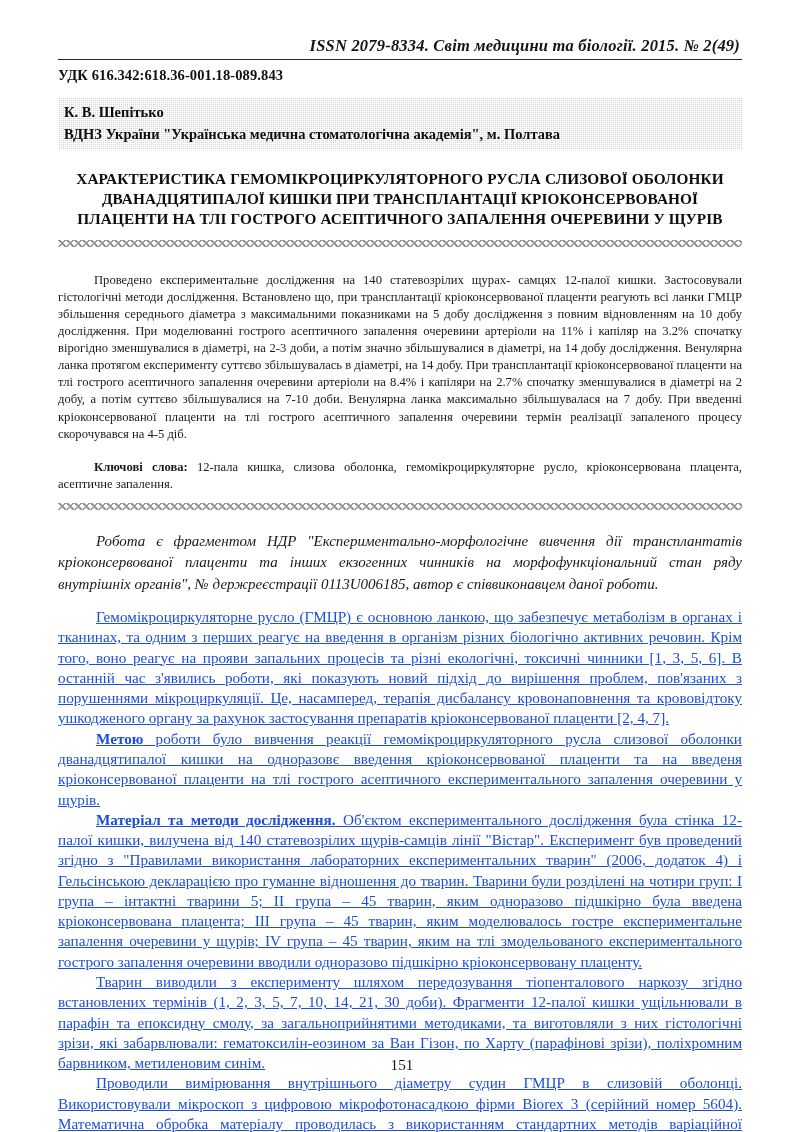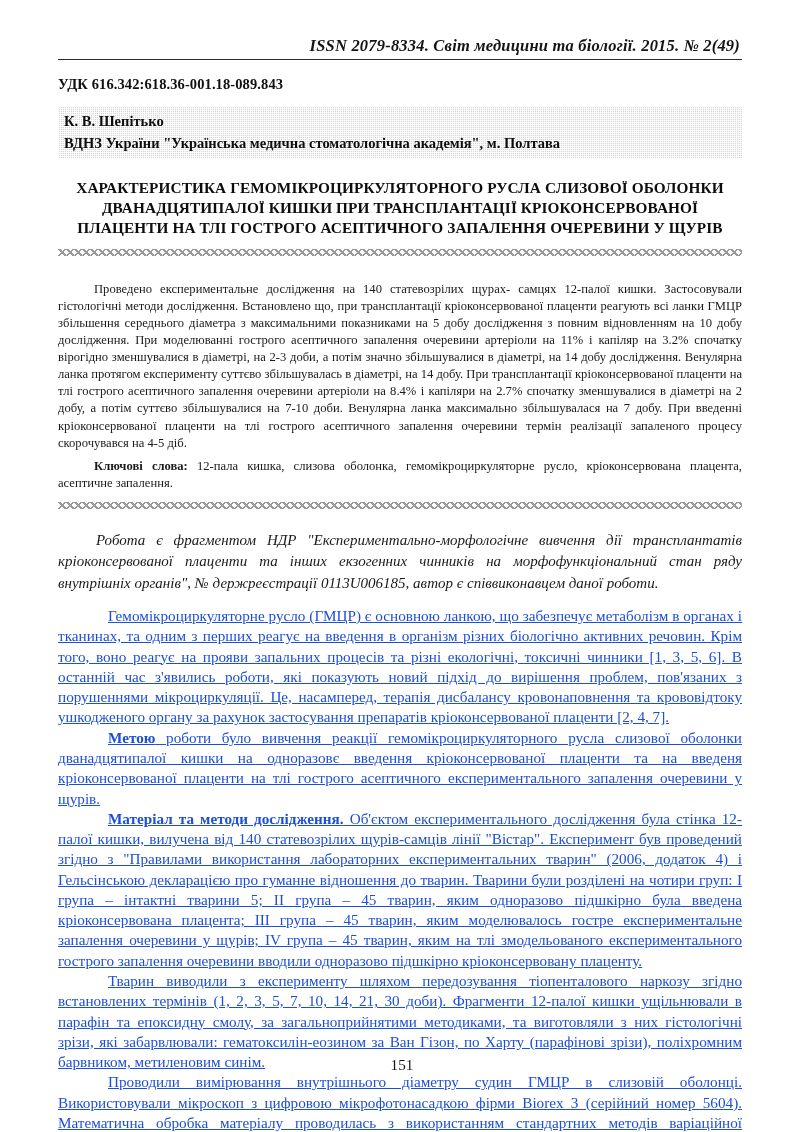--- a/index.html
+++ b/index.html
@@ -35,21 +35,21 @@
     padding-right: 2px;
   }
   .rule {
     border: 0;
     border-top: 1.6px solid #2a2a2a;
     margin: 3px 0 0 0;
   }
 
   
   .udc {
-    margin-top: 16px;
+    margin-top: 7px;
     font-weight: bold;
     font-size: 14.5px;
     letter-spacing: 0.1px;
     color: #101010;
   }
 
   
   .author-block {
     margin-top: 14px;
     text-align: left;
@@ -96,21 +96,21 @@
     text-align: justify;
     text-indent: 36px;
     color: #1a1a1a;
     margin-top: 24px;
   }
   .keywords {
     font-size: 12.6px;
     line-height: 1.36;
     text-align: justify;
     text-indent: 36px;
-    margin-top: 6px;
+    margin-top: 16px;
     color: #1a1a1a;
   }
   .keywords b { font-weight: bold; }
 
   
   .funding {
     font-style: italic;
     font-size: 15px;
     line-height: 1.42;
     text-align: justify;
@@ -123,21 +123,21 @@
   .body-text { margin-top: 12px; }
   .body-text p {
     margin: 0;
     font-size: 15.2px;
     line-height: 1.335;
     text-align: justify;
     text-indent: 38px;
     color: #1d4ed8;
     text-decoration: underline;
   }
-  .body-text p b { font-weight: bold; margin-left: 12px; }
+  .body-text p b { font-weight: bold; }
 
   
   .folio {
     position: absolute;
     left: 4px;
     right: 0;
     bottom: 58px;
     text-align: center;
     font-size: 15.2px;
     color: #151515;

